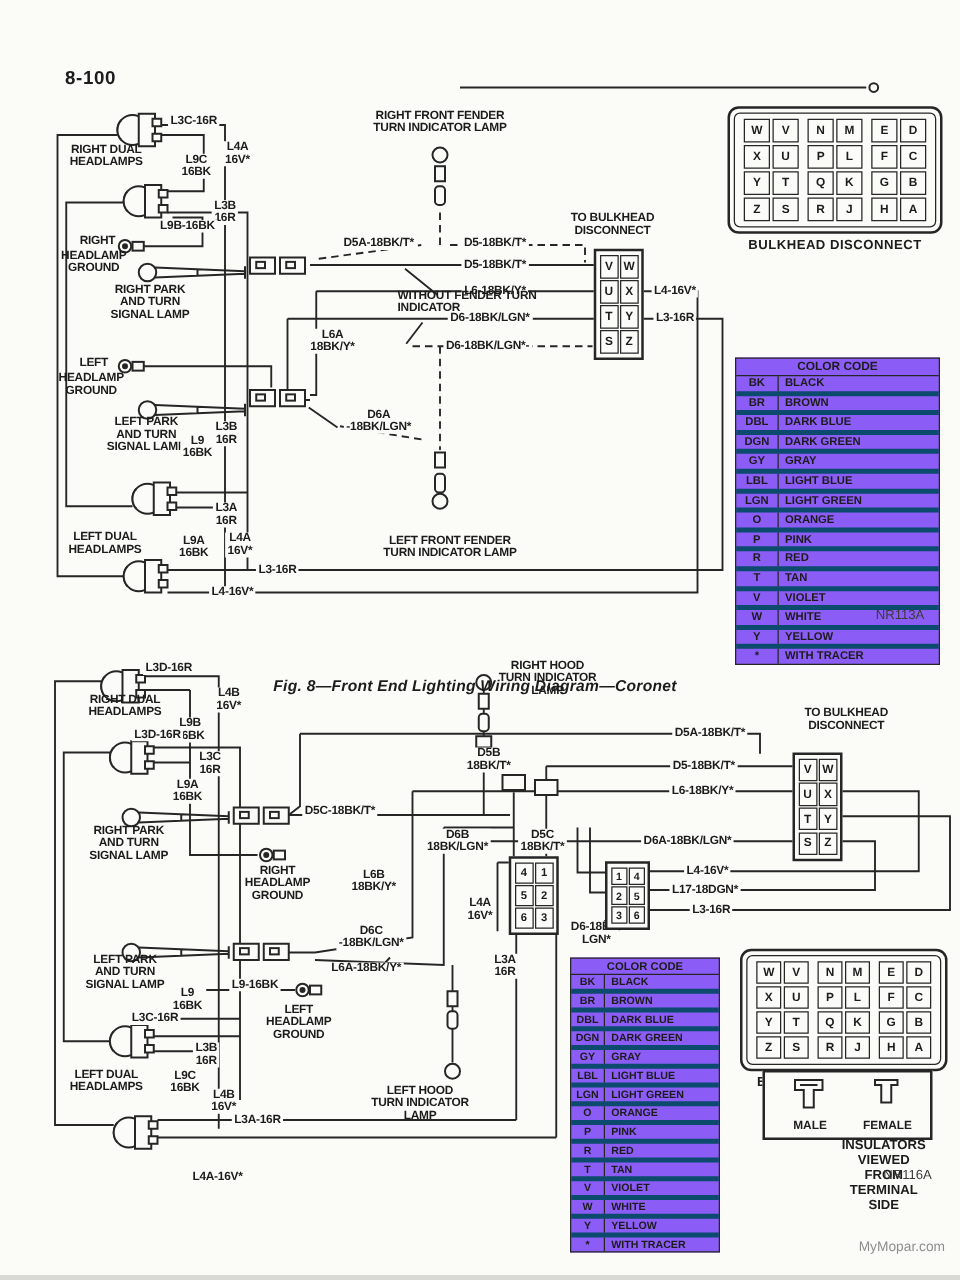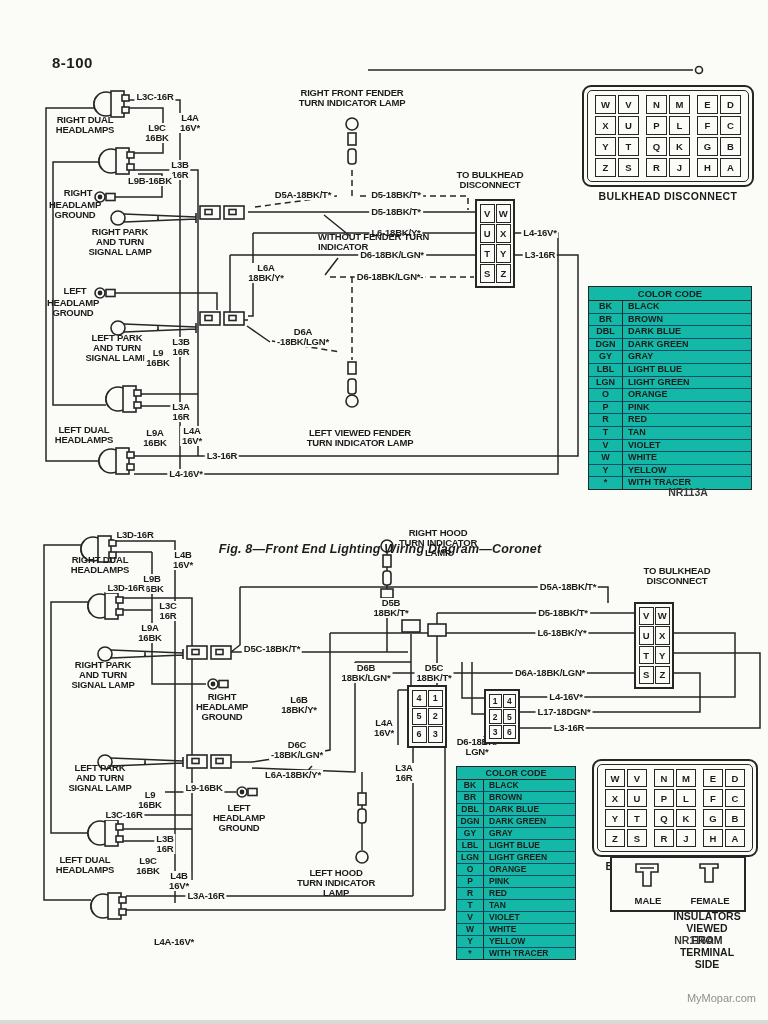--- a/index.html
+++ b/index.html
@@ -13,44 +13,44 @@
   .hdr-pno{position:absolute;left:52px;top:54px;font-size:15px;font-weight:bold;letter-spacing:.5px;}
   .hdr-title{position:absolute;left:110px;top:54px;font-size:15px;font-weight:bold;letter-spacing:1px;
              border-bottom:2.5px solid #262626;padding-bottom:1px;}
   .lbl{position:absolute;font-size:9.5px;font-weight:bold;line-height:10px;
        white-space:pre-line;letter-spacing:-0.2px;}
   .ac{transform:translateX(-50%);text-align:center;}
   .al{text-align:left;}
   .bg{background:#fbfbf8;padding:0 2px;}
   .cap{position:absolute;font-weight:bold;font-style:italic;font-size:12.5px;
        transform:translateX(-50%);white-space:nowrap;letter-spacing:.2px;margin-top:32px;}
-  .ref{position:absolute;font-size:10.5px;font-weight:bold;transform:translateX(-50%);color:#3a3a3a;}
+  .ref{position:absolute;font-size:10.5px;font-weight:normal;transform:translateX(-50%);color:#3a3a3a;margin-left:32px;}
   .watermark{position:absolute;font-size:11px;color:#8f8f8f;}
   
   .conn{position:absolute;border:2px solid #262626;background:#fbfbf8;padding:2px;}
   .conn-r{display:flex;}
   .conn-c{border:1.2px solid #262626;margin:0.6px;display:flex;align-items:center;justify-content:center;
           font-weight:bold;}
   .sz-a .conn-c{width:13px;height:17px;font-size:9.5px;}
   .sz-b .conn-c{width:13px;height:16.5px;font-size:9.5px;}
   .sz-c .conn-c{width:13px;height:15px;font-size:9px;}
   .sz-d .conn-c{width:11px;height:12.5px;font-size:8.5px;}
   
   .bh{position:absolute;}
   .bh-outer{border:2.5px solid #262626;border-radius:9px;background:#fbfbf8;padding:3px;}
   .bh-inner{border:1.5px solid #262626;border-radius:5px;padding:4px 5px;display:flex;gap:7px;justify-content:center;}
   .bh-g{display:grid;grid-template-columns:auto auto;gap:2px;}
   .bh-c{border:1.3px solid #262626;display:flex;align-items:center;justify-content:center;font-weight:bold;}
   .bh-top .bh-c{width:19px;height:17px;font-size:9.5px;}
   .bh-bot .bh-c{width:18px;height:16px;font-size:9.5px;}
   .bh-label{text-align:center;font-weight:bold;font-size:10.5px;margin-top:3px;letter-spacing:.4px;}
   
-  .cc{position:absolute;border:1.8px solid #262626;background:#14b8a6;}
+  .cc{position:absolute;border:1.8px solid #262626;background:#8b5cf6;}
   .cc-title{border-bottom:1.5px solid #262626;text-align:center;font-weight:bold;}
-  .cc-r{display:flex;border-bottom:1px solid #0c4a6e;}
+  .cc-r{display:flex;border-bottom:4px solid #0c4a6e;}
   .cc-r:last-child{border-bottom:none;}
   .cc-c1{border-right:1.5px solid #262626;text-align:center;font-weight:bold;flex:0 0 auto;}
   .cc-c2{padding-left:5px;font-weight:bold;white-space:nowrap;}
   .cc-top{left:588px;top:286px;width:162px;font-size:9px;}
   .cc-top .cc-title{font-size:9.5px;height:13px;line-height:13px;}
   .cc-top .cc-r{height:11.6px;line-height:11.6px;}
   .cc-top .cc-c1{width:33px;}
   .cc-bot{left:456px;top:766px;width:118px;font-size:8.5px;}
   .cc-bot .cc-title{font-size:9px;height:12px;line-height:12px;}
   .cc-bot .cc-r{height:11px;line-height:11px;}
@@ -215,21 +215,21 @@
       <div class="lbl ac bg" style="left: 396px; top: 207px;">D5-18BK/T*</div>
       <div class="lbl ac bg" style="left: 396px; top: 228px;">L6-18BK/Y*</div>
       <div class="lbl al" style="left: 318px; top: 232px;">WITHOUT FENDER TURN
 INDICATOR</div>
       <div class="lbl ac bg" style="left: 392px; top: 250px;">D6-18BK/LGN*</div>
       <div class="lbl ac bg" style="left: 390px; top: 272px;">D6-18BK/LGN*-</div>
       <div class="lbl ac bg" style="left: 266px; top: 263px;">L6A
 18BK/Y*</div>
       <div class="lbl ac bg" style="left: 303px; top: 327px;">D6A
 -18BK/LGN*</div>
-      <div class="lbl ac" style="left: 360px; top: 428px;">LEFT VIEWED FENDER
+      <div class="lbl ac" style="left: 360px; top: 428px;">LEFT FRONT FENDER
 TURN INDICATOR LAMP</div>
       <div class="lbl ac bg" style="left: 540px; top: 228px;">L4-16V*</div>
       <div class="lbl ac bg" style="left: 540px; top: 250px;">L3-16R</div>
     </div>
   <div>
       <div class="lbl ac bg" style="left: 135px; top: 530px;">L3D-16R</div>
       <div class="lbl ac" style="left: 100px; top: 555px;">RIGHT DUAL
 HEADLAMPS</div>
       <div class="lbl ac bg" style="left: 152px; top: 558px; margin-top: 16px;">L9B
 16BK</div>

